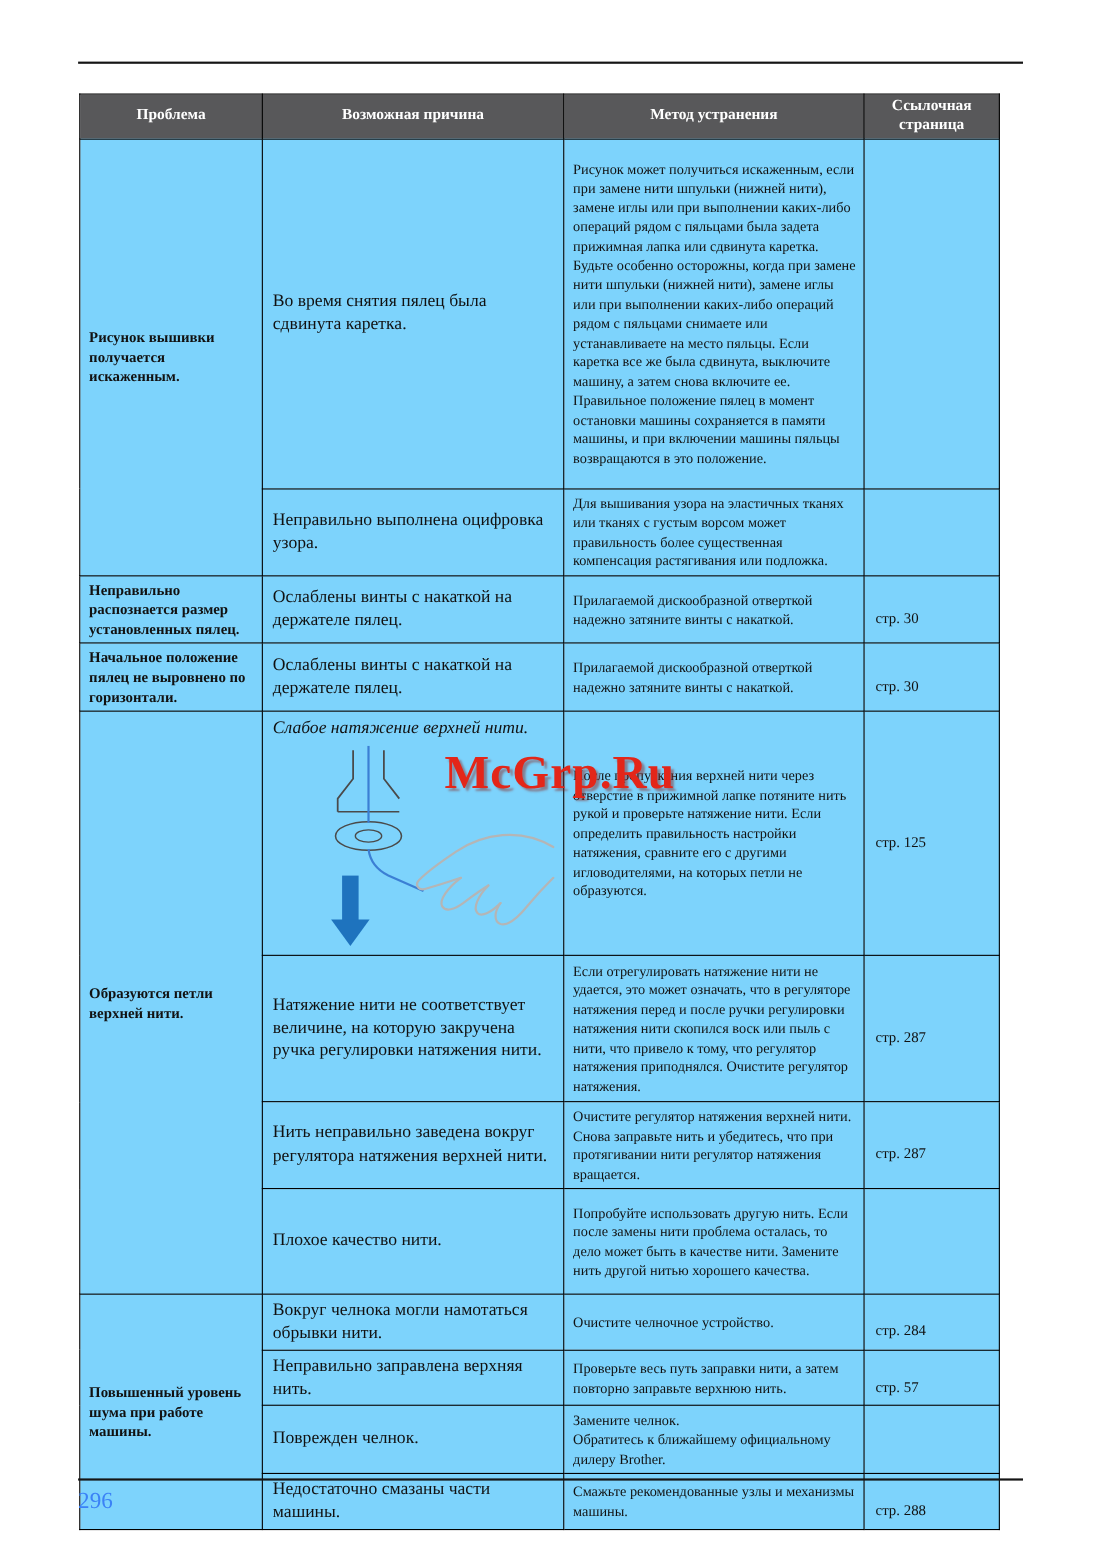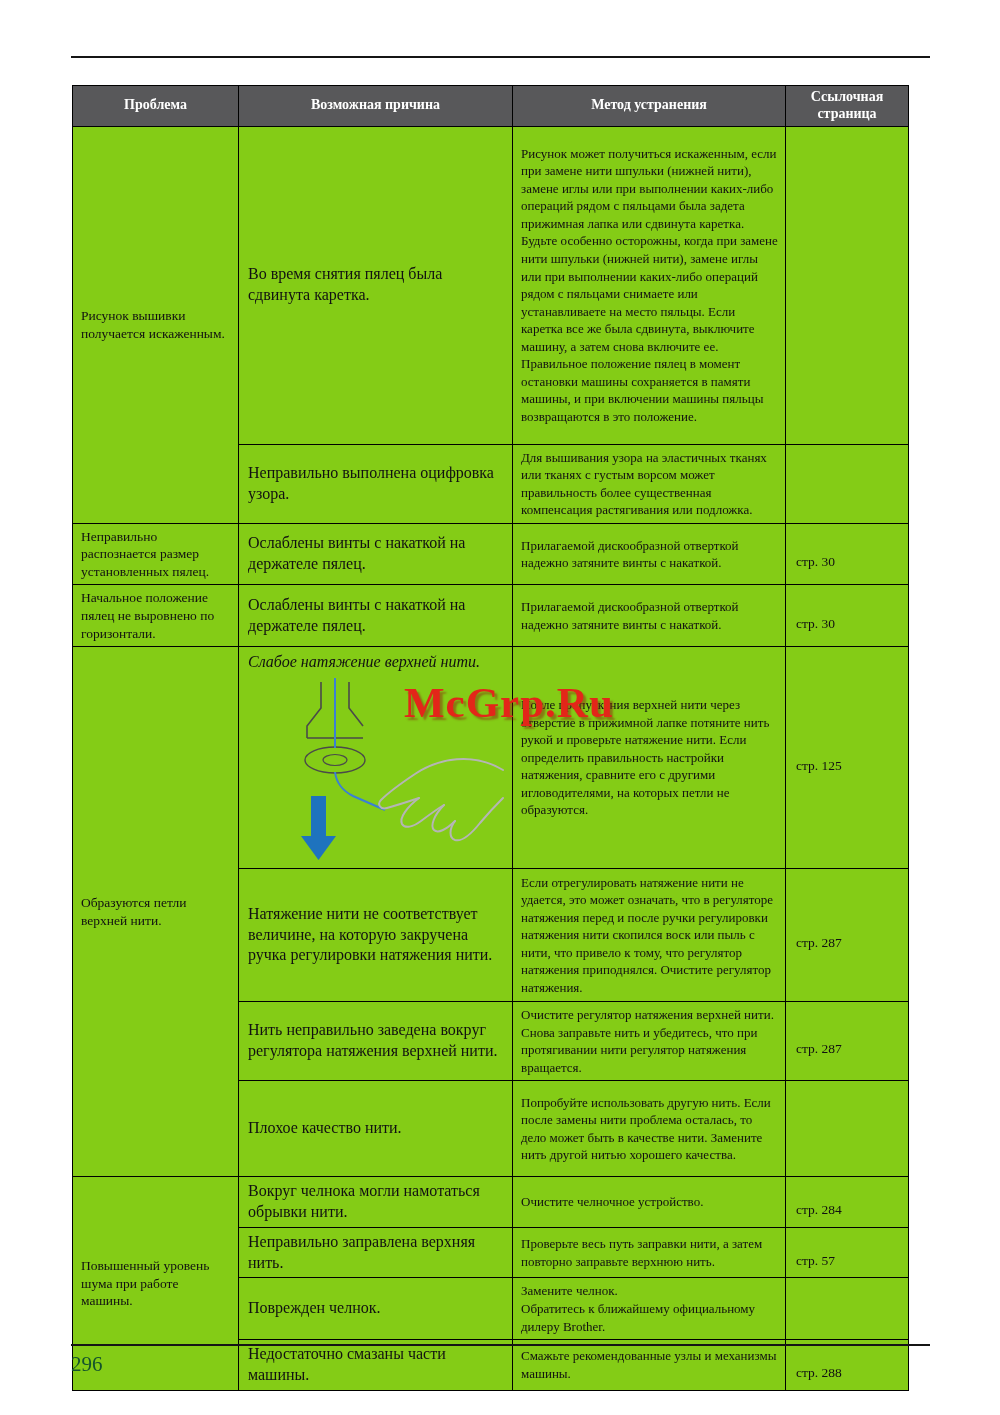--- a/index.html
+++ b/index.html
@@ -3,35 +3,35 @@
 <meta charset="utf-8">
 <style>
   * { margin:0; padding:0; box-sizing:border-box; }
   html,body { background:#ffffff; }
   body {
     width:1000px; height:1415px; position:relative;
     font-family:"Liberation Serif", serif; color:#111;
   }
   .rule-top { position:absolute; left:71px; top:56px; width:859px; height:2px; background:#151515; }
   .rule-bottom { position:absolute; left:71px; top:1344px; width:859px; height:2px; background:#151515; }
-  .page-number { position:absolute; left:71px; top:1352px; font-size:21px; color:#14532d; }
+  .page-number { position:absolute; left:71px; top:1352px; font-size:21px; color:#3b82f6; }
 
   table.tbl {
     position:absolute; left:72px; top:85px; width:836px;
     border-collapse:collapse; table-layout:fixed;
   }
   .tbl th {
     background:#58585a; color:#ffffff; font-weight:bold; font-size:14px;
     border:1px solid #000; padding:3px 4px; text-align:center; vertical-align:middle;
     line-height:1.2;
   }
   .tbl td {
-    border:1px solid #000; vertical-align:middle; background:#84cc16;
+    border:1px solid #000; vertical-align:middle; background:#7dd3fc;
   }
-  .problem-cell { font-size:13.5px; line-height:1.3; padding:4px 5px 4px 8px; }
+  .problem-cell { font-size:13.5px; line-height:1.3; padding:4px 5px 4px 8px;font-weight:bold; }
   .cause-cell   { font-size:16px; line-height:1.3; padding:4px 6px 4px 9px; }
   .remedy-cell  { font-size:13px;   line-height:1.35; padding:4px 6px 4px 8px; white-space:pre-line; }
   .ref-cell     { font-size:13.5px; padding:20px 4px 4px 10px; }
 
   .image-cell { vertical-align:top; }
   .image-cell .cause-text { margin-bottom:6px;font-style:italic; }
   .illustration { display:flex; justify-content:center; }
 
   .watermark {
     position:absolute; left:404px; top:678px; z-index:5;

